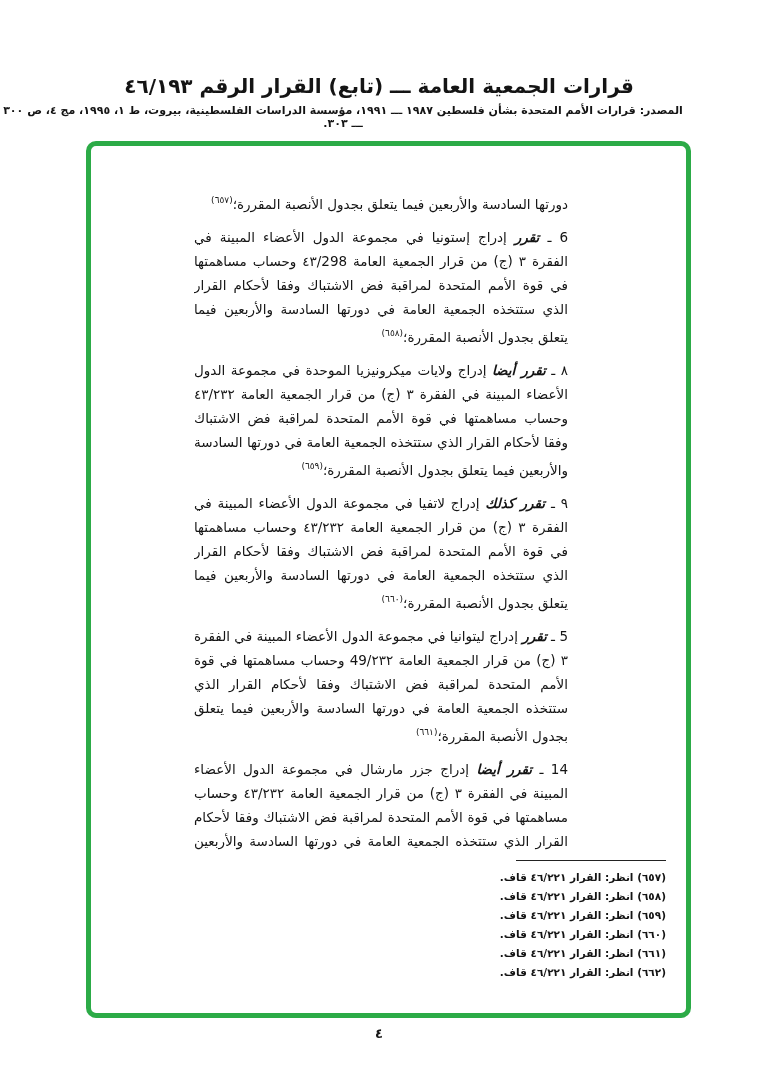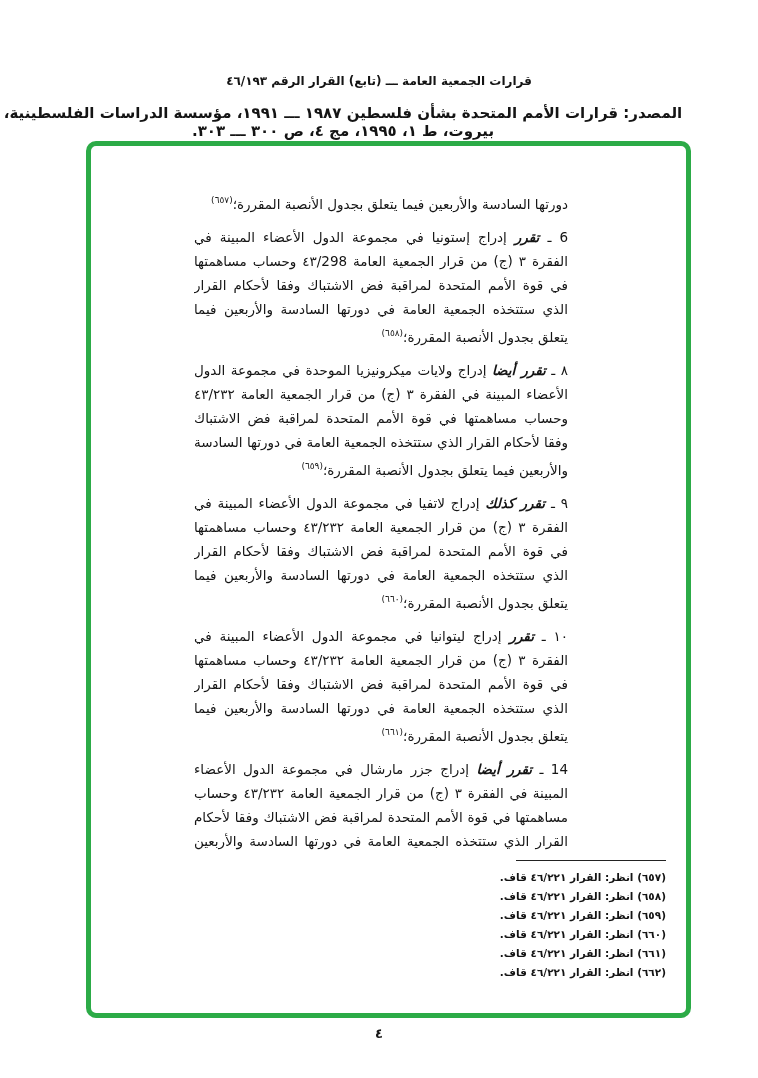--- a/index.html
+++ b/index.html
@@ -13,30 +13,30 @@
     direction: rtl;
     color: #141414;
     overflow: hidden;
   }
 
   .doc-header {
     position: absolute;
     top: 74px; left: 0;
     width: 758px;
     text-align: center;
-    font-size: 12px;
+    font-size: 20px;
     font-weight: bold;
   }
 
   .doc-source {
     position: absolute;
     top: 104px; left: 0;
     width: 686px;
     text-align: center;
-    font-size: 15px;
+    font-size: 11px;
     font-weight: bold;
   }
 
   .frame {
     position: absolute;
     top: 141px; left: 86px;
     width: 595px; height: 867px;
     border: 5px solid #fca5a5;
     border-radius: 10px;
     background: #ffffff;
@@ -100,21 +100,21 @@
 
     <div class="content">
       <p class="para"><span class="num"></span><span class="lead"></span><span class="txt">دورتها السادسة والأربعين فيما يتعلق بجدول الأنصبة المقررة؛</span><span class="fnref">(٦٥٧)</span></p>
 
       <p class="para"><span class="num">6 ـ </span><span class="lead">تقرر</span><span class="txt"> إدراج إستونيا في مجموعة الدول الأعضاء المبينة في الفقرة ٣ (ج) من قرار الجمعية العامة ٤٣/298 وحساب مساهمتها في قوة الأمم المتحدة لمراقبة فض الاشتباك وفقا لأحكام القرار الذي ستتخذه الجمعية العامة في دورتها السادسة والأربعين فيما يتعلق بجدول الأنصبة المقررة؛</span><span class="fnref">(٦٥٨)</span></p>
 
       <p class="para"><span class="num">٨ ـ </span><span class="lead">تقرر أيضا</span><span class="txt"> إدراج ولايات ميكرونيزيا الموحدة في مجموعة الدول الأعضاء المبينة في الفقرة ٣ (ج) من قرار الجمعية العامة ٤٣/٢٣٢ وحساب مساهمتها في قوة الأمم المتحدة لمراقبة فض الاشتباك وفقا لأحكام القرار الذي ستتخذه الجمعية العامة في دورتها السادسة والأربعين فيما يتعلق بجدول الأنصبة المقررة؛</span><span class="fnref">(٦٥٩)</span></p>
 
       <p class="para"><span class="num">٩ ـ </span><span class="lead">تقرر كذلك</span><span class="txt"> إدراج لاتفيا في مجموعة الدول الأعضاء المبينة في الفقرة ٣ (ج) من قرار الجمعية العامة ٤٣/٢٣٢ وحساب مساهمتها في قوة الأمم المتحدة لمراقبة فض الاشتباك وفقا لأحكام القرار الذي ستتخذه الجمعية العامة في دورتها السادسة والأربعين فيما يتعلق بجدول الأنصبة المقررة؛</span><span class="fnref">(٦٦٠)</span></p>
 
-      <p class="para"><span class="num">١٠ ـ </span><span class="lead">تقرر</span><span class="txt"> إدراج ليتوانيا في مجموعة الدول الأعضاء المبينة في الفقرة ٣ (ج) من قرار الجمعية العامة ٤٣/٢٣٢ وحساب مساهمتها في قوة الأمم المتحدة لمراقبة فض الاشتباك وفقا لأحكام القرار الذي ستتخذه الجمعية العامة في دورتها السادسة والأربعين فيما يتعلق بجدول الأنصبة المقررة؛</span><span class="fnref">(٦٦١)</span></p>
+      <p class="para"><span class="num">5 ـ </span><span class="lead">تقرر</span><span class="txt"> إدراج ليتوانيا في مجموعة الدول الأعضاء المبينة في الفقرة ٣ (ج) من قرار الجمعية العامة 49/٢٣٢ وحساب مساهمتها في قوة الأمم المتحدة لمراقبة فض الاشتباك وفقا لأحكام القرار الذي ستتخذه الجمعية العامة في دورتها السادسة والأربعين فيما يتعلق بجدول الأنصبة المقررة؛</span><span class="fnref">(٦٦١)</span></p>
 
       <p class="para"><span class="num">14 ـ </span><span class="lead">تقرر أيضا</span><span class="txt"> إدراج جزر مارشال في مجموعة الدول الأعضاء المبينة في الفقرة ٣ (ج) من قرار الجمعية العامة ٤٣/٢٣٢ وحساب مساهمتها في قوة الأمم المتحدة لمراقبة فض الاشتباك وفقا لأحكام القرار الذي ستتخذه الجمعية العامة في دورتها السادسة والأربعين فيما يتعلق بجدول الأنصبة المقررة؛</span></p>
     </div>
 
     <div class="footnotes">
       <div class="fn-rule"></div>
       <div class="fn"><span>(٦٥٧)</span> <span>انظر:</span> <span>القرار ٤٦/٢٢١ قاف.</span></div>
       <div class="fn"><span>(٦٥٨)</span> <span>انظر:</span> <span>القرار ٤٦/٢٢١ قاف.</span></div>
       <div class="fn"><span>(٦٥٩)</span> <span>انظر:</span> <span>القرار ٤٦/٢٢١ قاف.</span></div>
       <div class="fn"><span>(٦٦٠)</span> <span>انظر:</span> <span>القرار ٤٦/٢٢١ قاف.</span></div>

